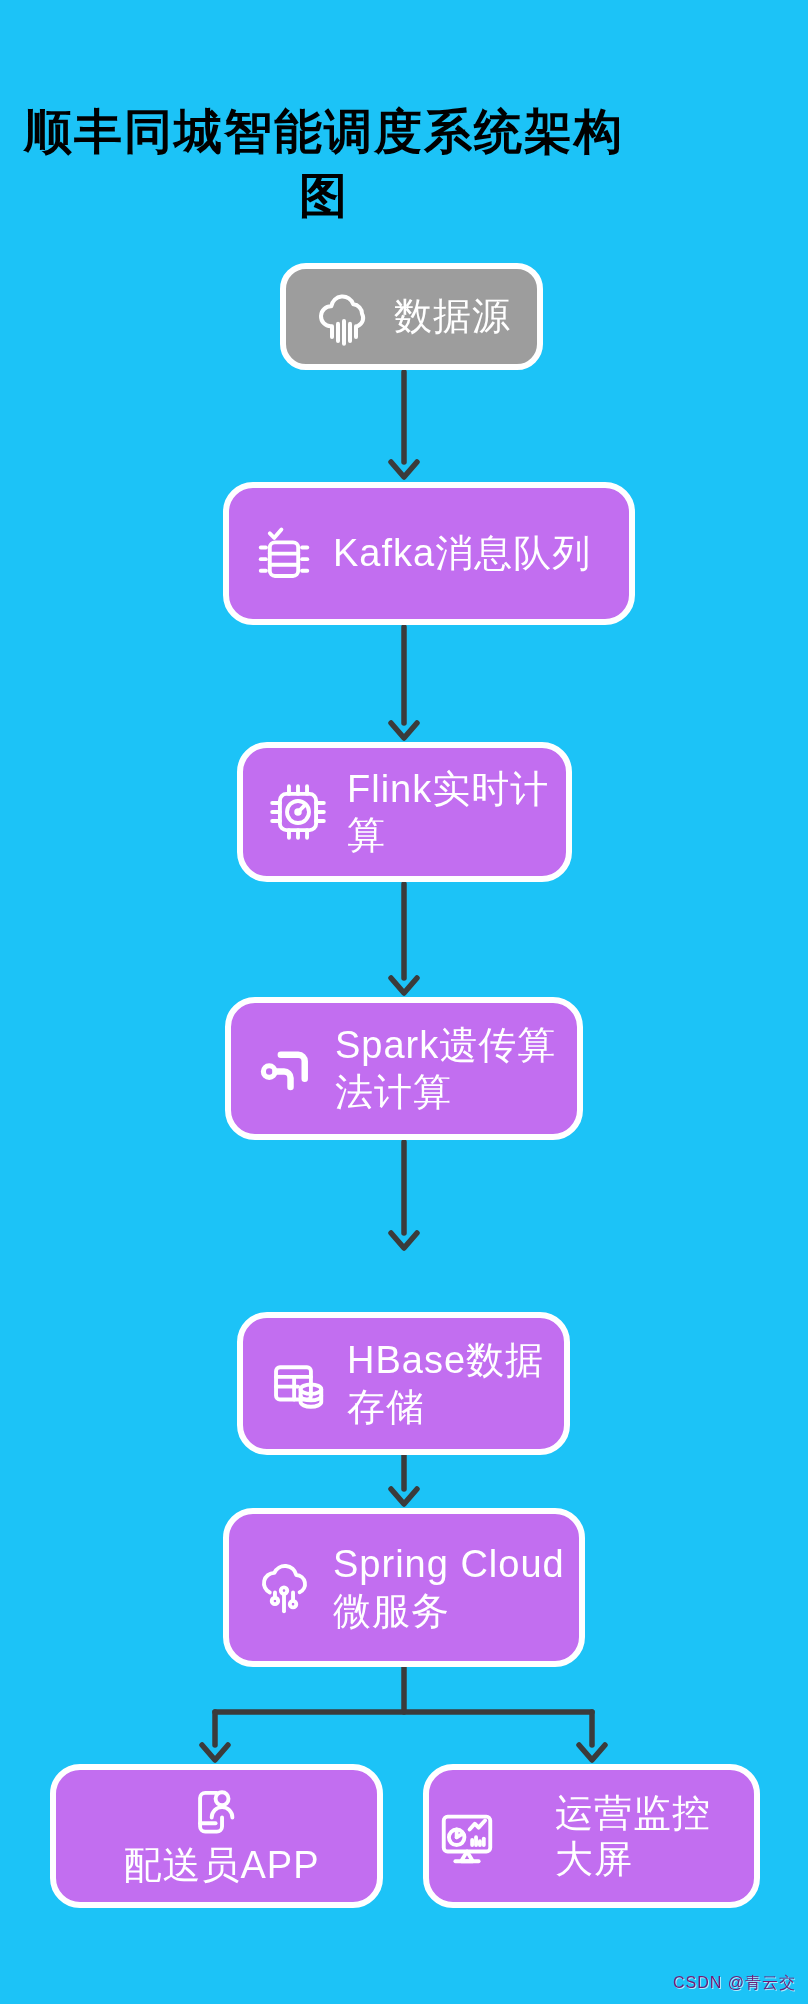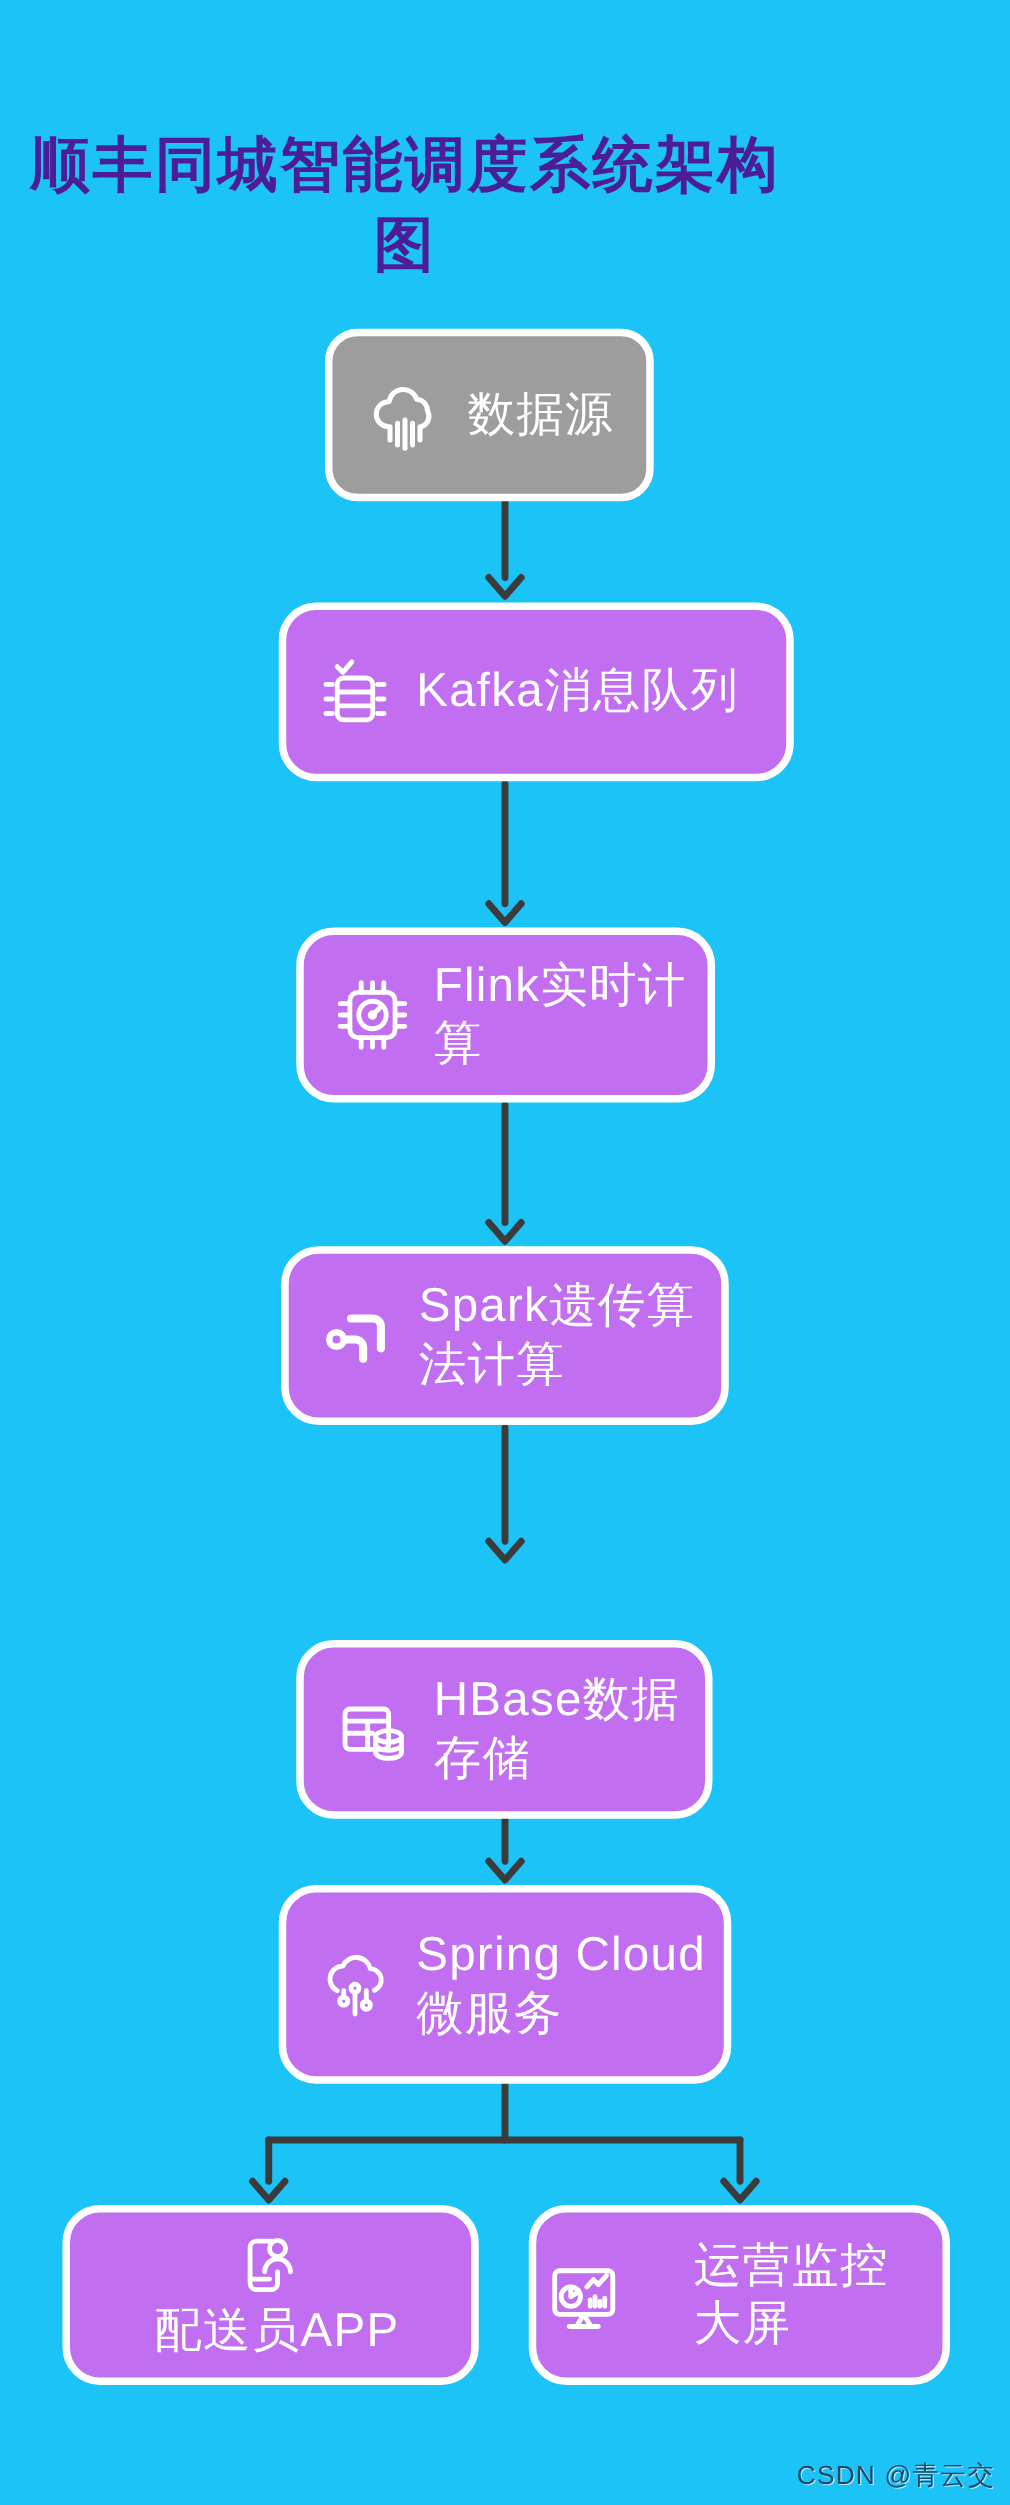--- a/index.html
+++ b/index.html
@@ -7,21 +7,21 @@
     position:relative;
     width:808px;height:2004px;
     background:#1CC3F7;
     overflow:hidden;
     font-family:"Liberation Sans","DejaVu Sans",sans-serif;
   }
   .title{
     position:absolute;left:0;top:100px;width:648px;
     text-align:center;
     font-size:48px;font-weight:bold;
-    color:#4c1d95;letter-spacing:2px;
+    color:#000000;letter-spacing:2px;
   }
   .flow-svg{position:absolute;left:0;top:0;pointer-events:none;}
   .node{
     position:absolute;
     box-sizing:border-box;
     background:#C26EF0;
     border:6px solid #FFFFFF;
     border-radius:30px;
     display:flex;align-items:center;
     padding:10px 14px 10px 24px;
@@ -30,21 +30,21 @@
   .node.gray{background:#9D9D9D;border-radius:26px;justify-content:center;padding:10px 16px;}
   .node .icon{flex:0 0 auto;display:flex;align-items:center;justify-content:center;margin-right:18px;}
   .node .icon svg{width:62px;height:62px;display:block;}
   .node.gray .icon svg{width:64px;height:64px;}
   .node .label{
     font-size:38px;line-height:1.22;letter-spacing:1px;
     word-break:normal;
   }
   .watermark{
     position:absolute;right:12px;bottom:10px;
-    font-size:21px;color:#0c4a6e;
+    font-size:16px;color:#701a75;
     text-shadow:1px 1px 0 rgba(255,255,255,0.65);
     letter-spacing:1px;
   }
   svg.icon-svg{fill:none;stroke:#FFFFFF;stroke-width:3;stroke-linecap:round;stroke-linejoin:round;}
 </style>
 </head>
 <body>
 
 <div class="canvas">
 
@@ -74,21 +74,21 @@
     <g>
       <path d="M404 1654 V1712"></path>
       <path d="M215 1712 H592"></path>
       <path d="M215 1712 V1745"></path>
         <path d="M202 1745 L215 1760 L228 1745"></path>
       <path d="M592 1712 V1745"></path>
         <path d="M579 1745 L592 1760 L605 1745"></path>
     </g>
   </svg>
 
-  <div class="node gray" style="left:260px;top:263px;width:263px;height:138px;">
+  <div class="node gray" style="left:280px;top:263px;width:263px;height:107px;">
     <span class="icon">
       <svg class="icon-svg" viewBox="0 0 48 48">
         <path d="M14 31 a7.5 7.5 0 0 1 0.5 -15 a8.5 8.5 0 0 1 16.5 -1.5 a7 7 0 0 1 6.5 7 a6.5 6.5 0 0 1 -3 9.2"></path>
         <path d="M15 31 v8"></path>
         <path d="M19.5 29 v13"></path>
         <path d="M24 27 v17"></path>
         <path d="M28.5 29 v13"></path>
         <path d="M33 31 v8"></path>
       </svg>
     </span>

